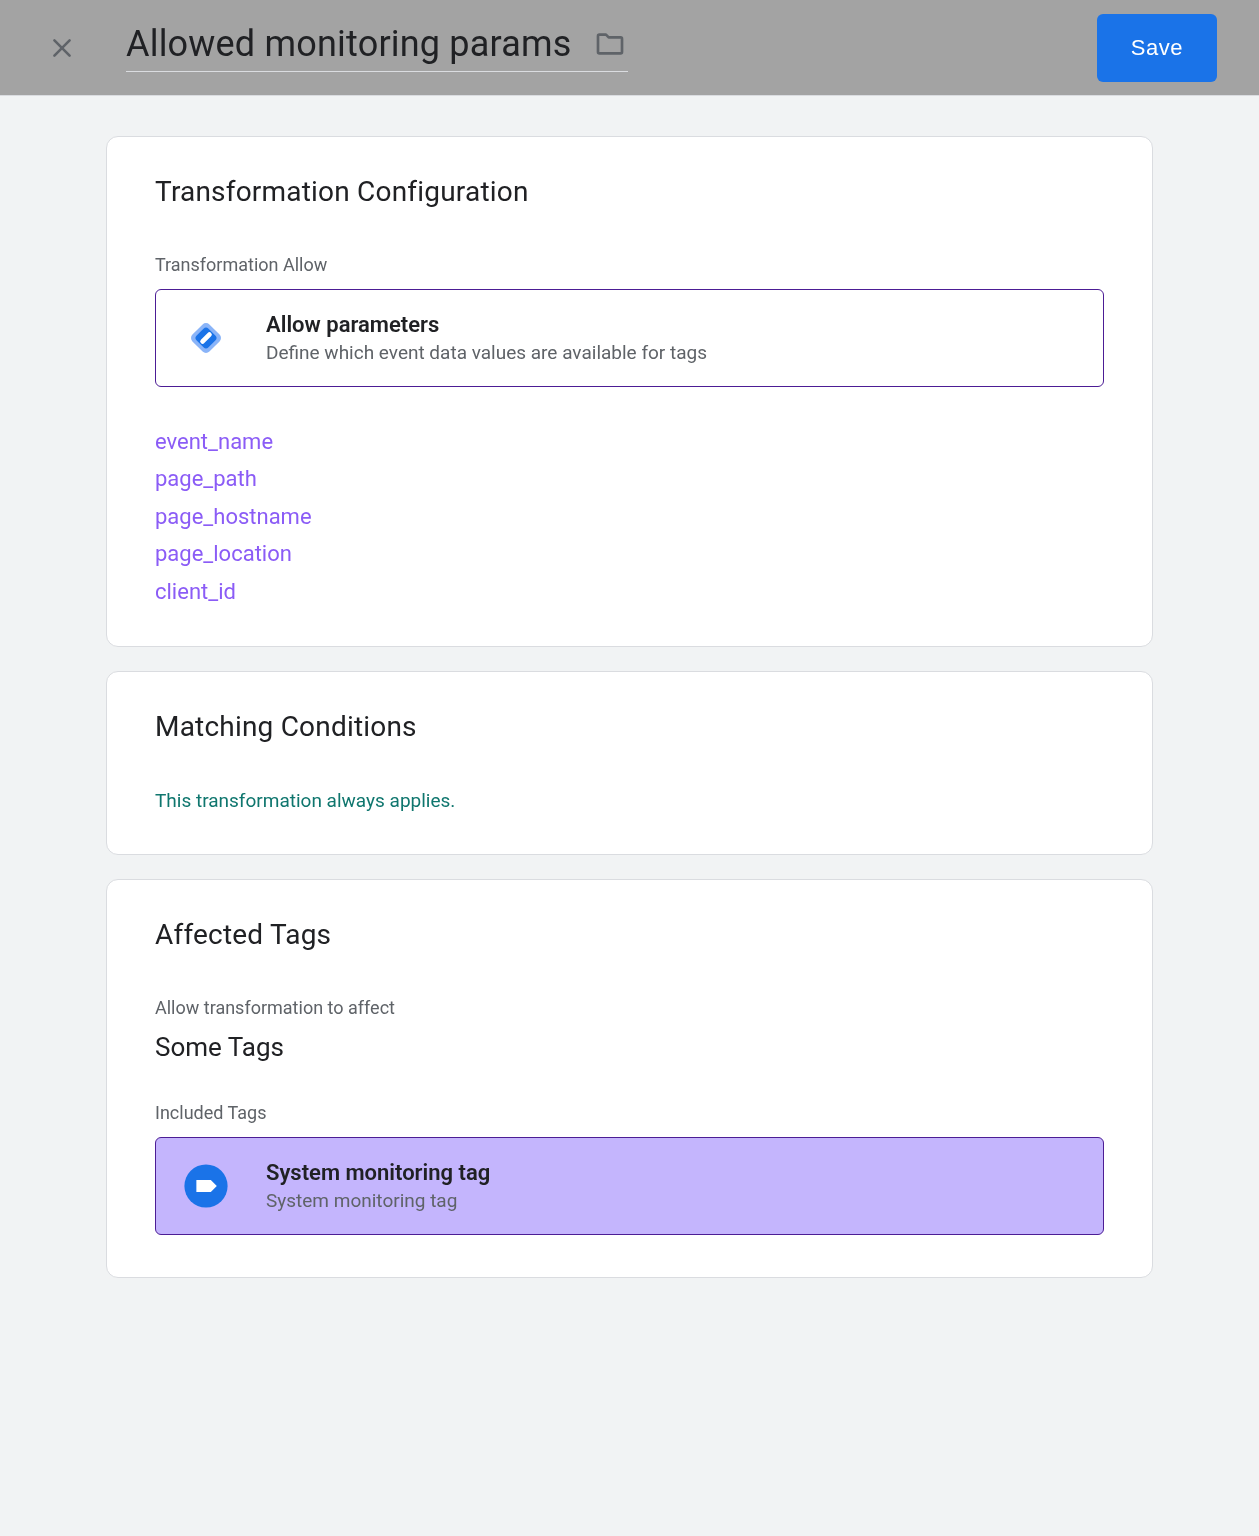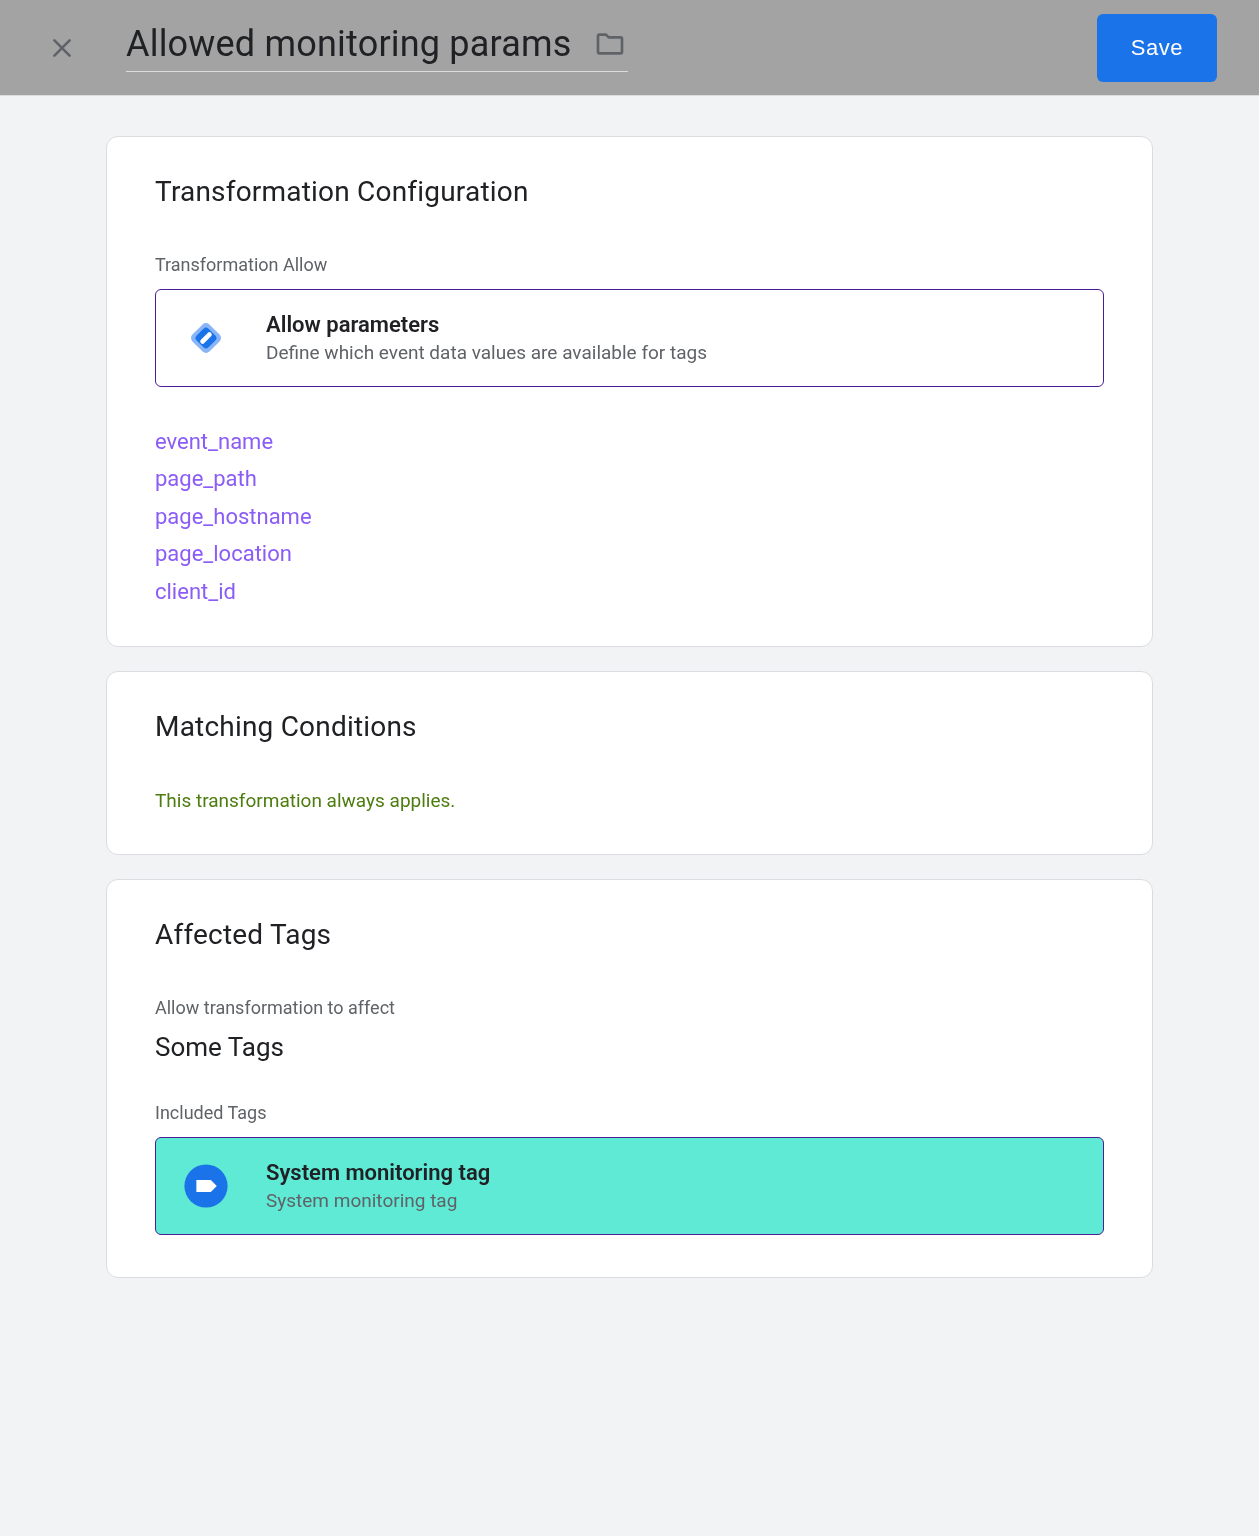--- a/index.html
+++ b/index.html
@@ -99,21 +99,21 @@
   
   .sel-box {
     border: 1px solid #4c1d95;
     border-radius: 6px;
     padding: 22px 26px;
     display: flex;
     align-items: center;
     gap: 36px;
     cursor: pointer;
   }
-  .sel-box.shaded { background: #5eead4; }
+  .sel-box.shaded { background: #c4b5fd; }
   .sel-icon {
     width: 48px; height: 48px; flex-shrink: 0;
     display: flex; align-items: center; justify-content: center;
   }
   .sel-text-title {
     font-size: 22px;
     font-weight: 600;
     color: #202124;
     margin-bottom: 4px;
   }
@@ -129,21 +129,21 @@
   
   .param-list {
     font-size: 22px;
     color: #8b5cf6;
     line-height: 1.7;
   }
 
   
   .card.matching { padding-bottom: 42px; }
   .matching .card-heading { margin-bottom: 46px; }
-  .matching-desc { font-size: 19px; color: #4d7c0f; }
+  .matching-desc { font-size: 19px; color: #0f766e; }
 
   
   .card.affected { padding-bottom: 42px; }
   .affect-value {
     font-size: 26px;
     color: #202124;
     margin-bottom: 40px;
   }
 </style>
 </head>

